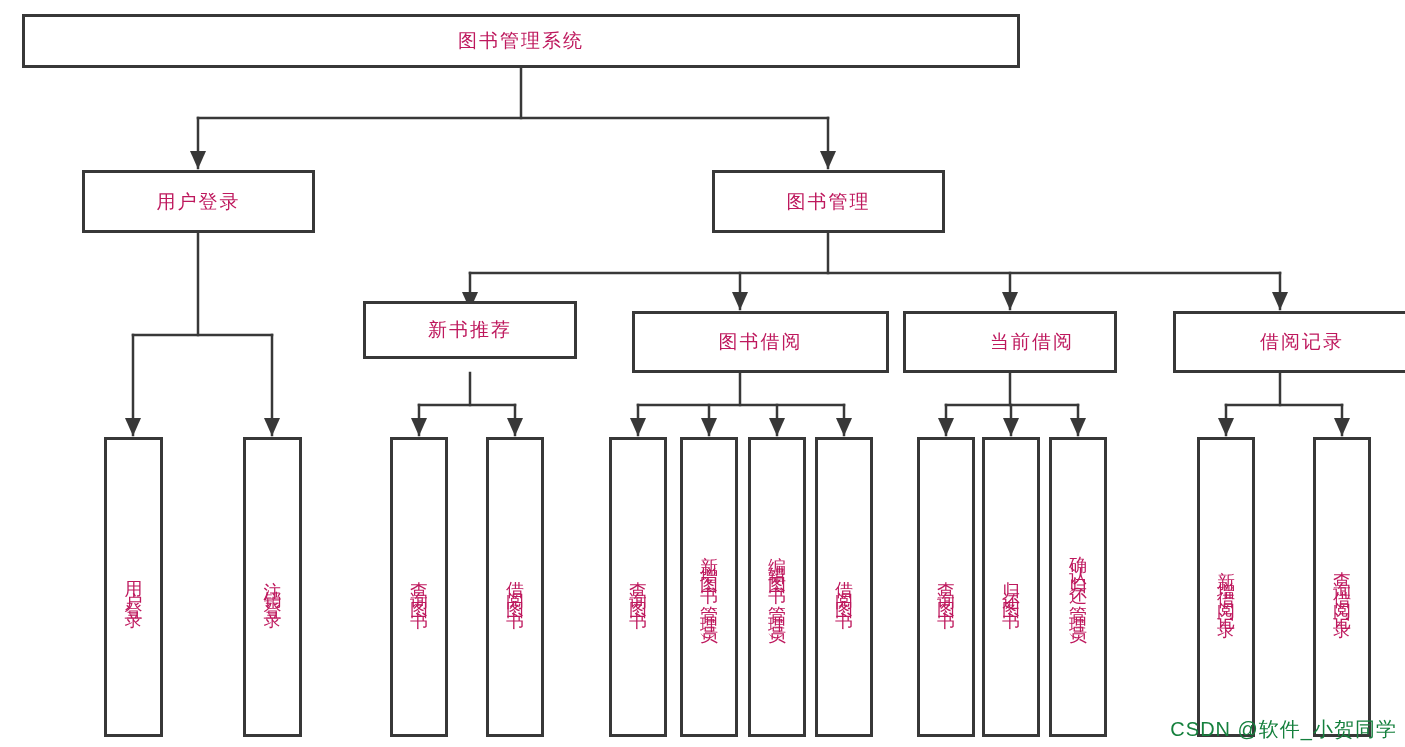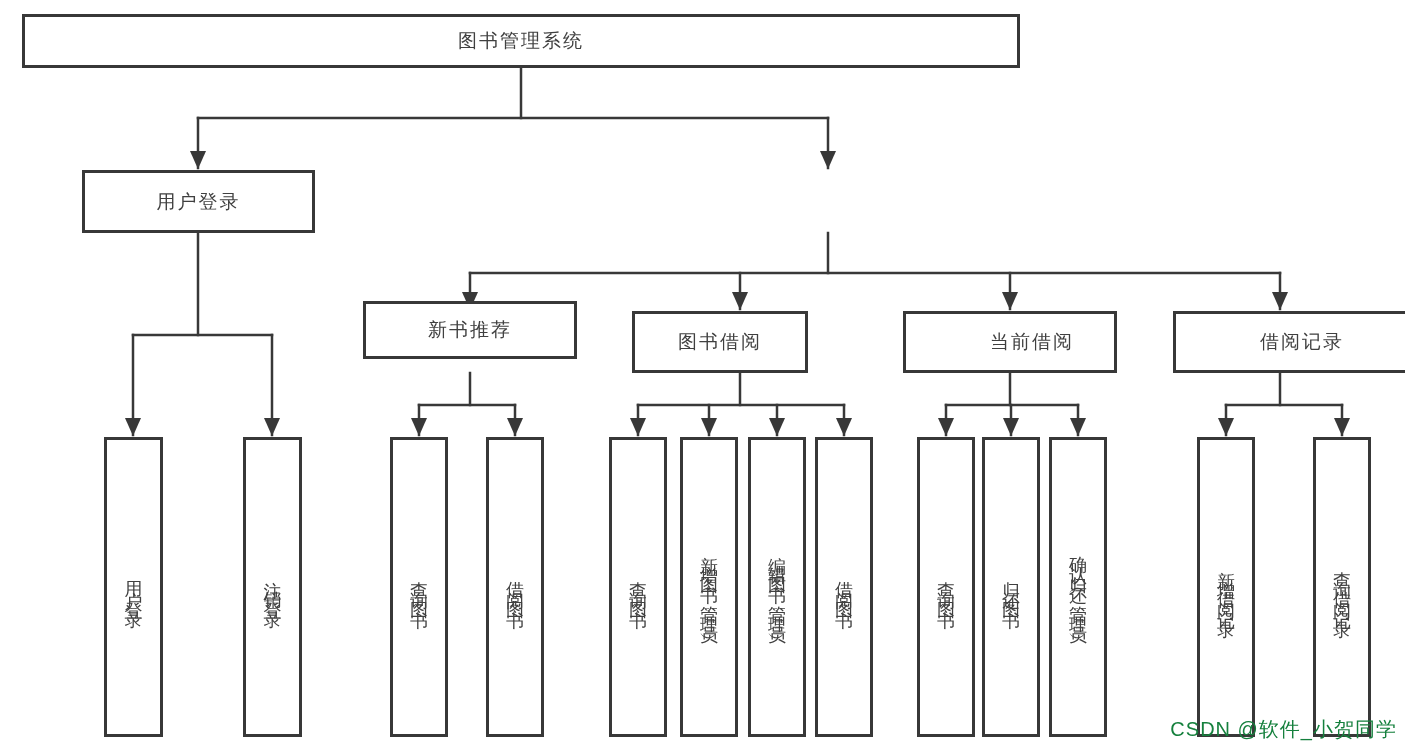--- a/index.html
+++ b/index.html
@@ -19,21 +19,21 @@
     position: absolute;
     left: 0; top: 0;
     width: 1405px; height: 747px;
     z-index: 1;
   }
   .node {
     position: absolute;
     box-sizing: border-box;
     border: 3px solid #383838;
     background: #ffffff;
-    color: #404040;
+    color: #be185d;
     display: flex;
     align-items: center;
     justify-content: center;
     z-index: 2;
   }
   .hnode {
     font-size: 19px;
     letter-spacing: 2px;
     white-space: nowrap;
   }
@@ -102,23 +102,24 @@
       <path d="M1011 405 V435" marker-end="url(#arrowhead)"></path>
       <path d="M1078 405 V435" marker-end="url(#arrowhead)"></path>
       <path d="M1226 405 V435" marker-end="url(#arrowhead)"></path>
       <path d="M1342 405 V435" marker-end="url(#arrowhead)"></path>
     </g>
   </svg>
 
   <div class="node hnode" style="left:22px; top:14px; width:998px; height:54px;">图书管理系统</div>
 
   <div class="node hnode" style="left:82px; top:170px; width:233px; height:63px;">用户登录</div>
+  <div class="node hnode" style="left:712px; top:170px; width:233px; height:63px;">图书管理</div>
 
   <div class="node hnode" style="left:363px; top:301px; width:214px; height:58px;">新书推荐</div>
-  <div class="node hnode" style="left:632px; top:311px; width:176px; height:62px;">图书借阅</div>
+  <div class="node hnode" style="left:632px; top:311px; width:257px; height:62px;">图书借阅</div>
   <div class="node hnode" style="left:903px; top:311px; width:214px; height:62px;padding-left:44px;">当前借阅</div>
   <div class="node hnode" style="left:1173px; top:311px; width:258px; height:62px;">借阅记录</div>
 
   <div class="node leaf" style="left:104px; top:437px; width:59px; height:300px;">用户登录</div>
   <div class="node leaf" style="left:243px; top:437px; width:59px; height:300px;">注销登录</div>
 
   <div class="node leaf" style="left:390px; top:437px; width:58px; height:300px;">查询图书</div>
   <div class="node leaf" style="left:486px; top:437px; width:58px; height:300px;">借阅图书</div>
 
   <div class="node leaf" style="left:609px; top:437px; width:58px; height:300px;">查询图书</div>

